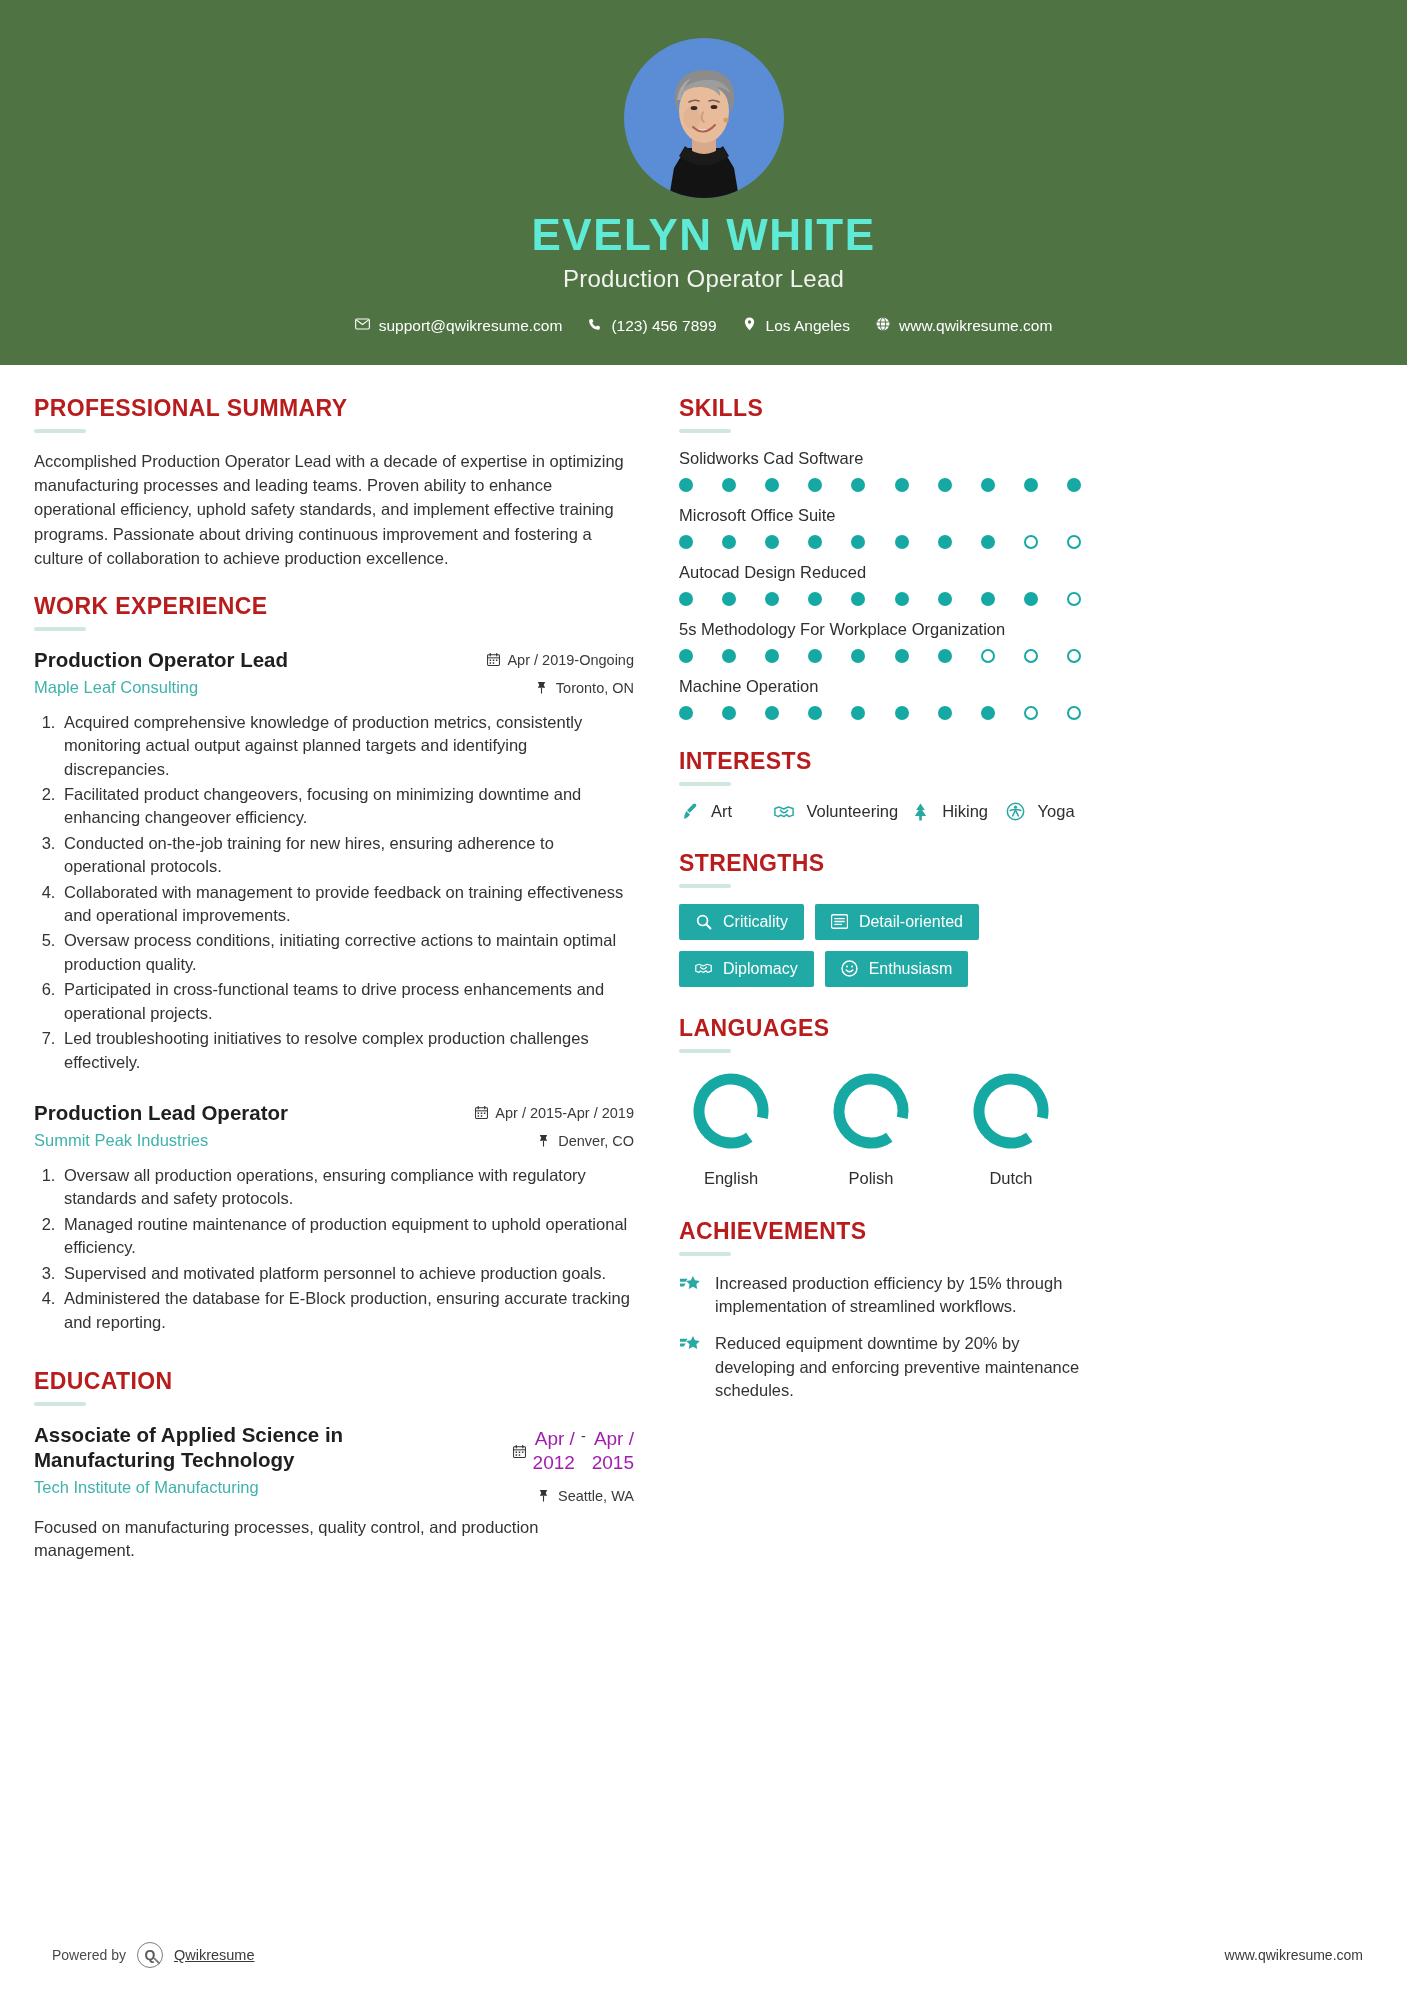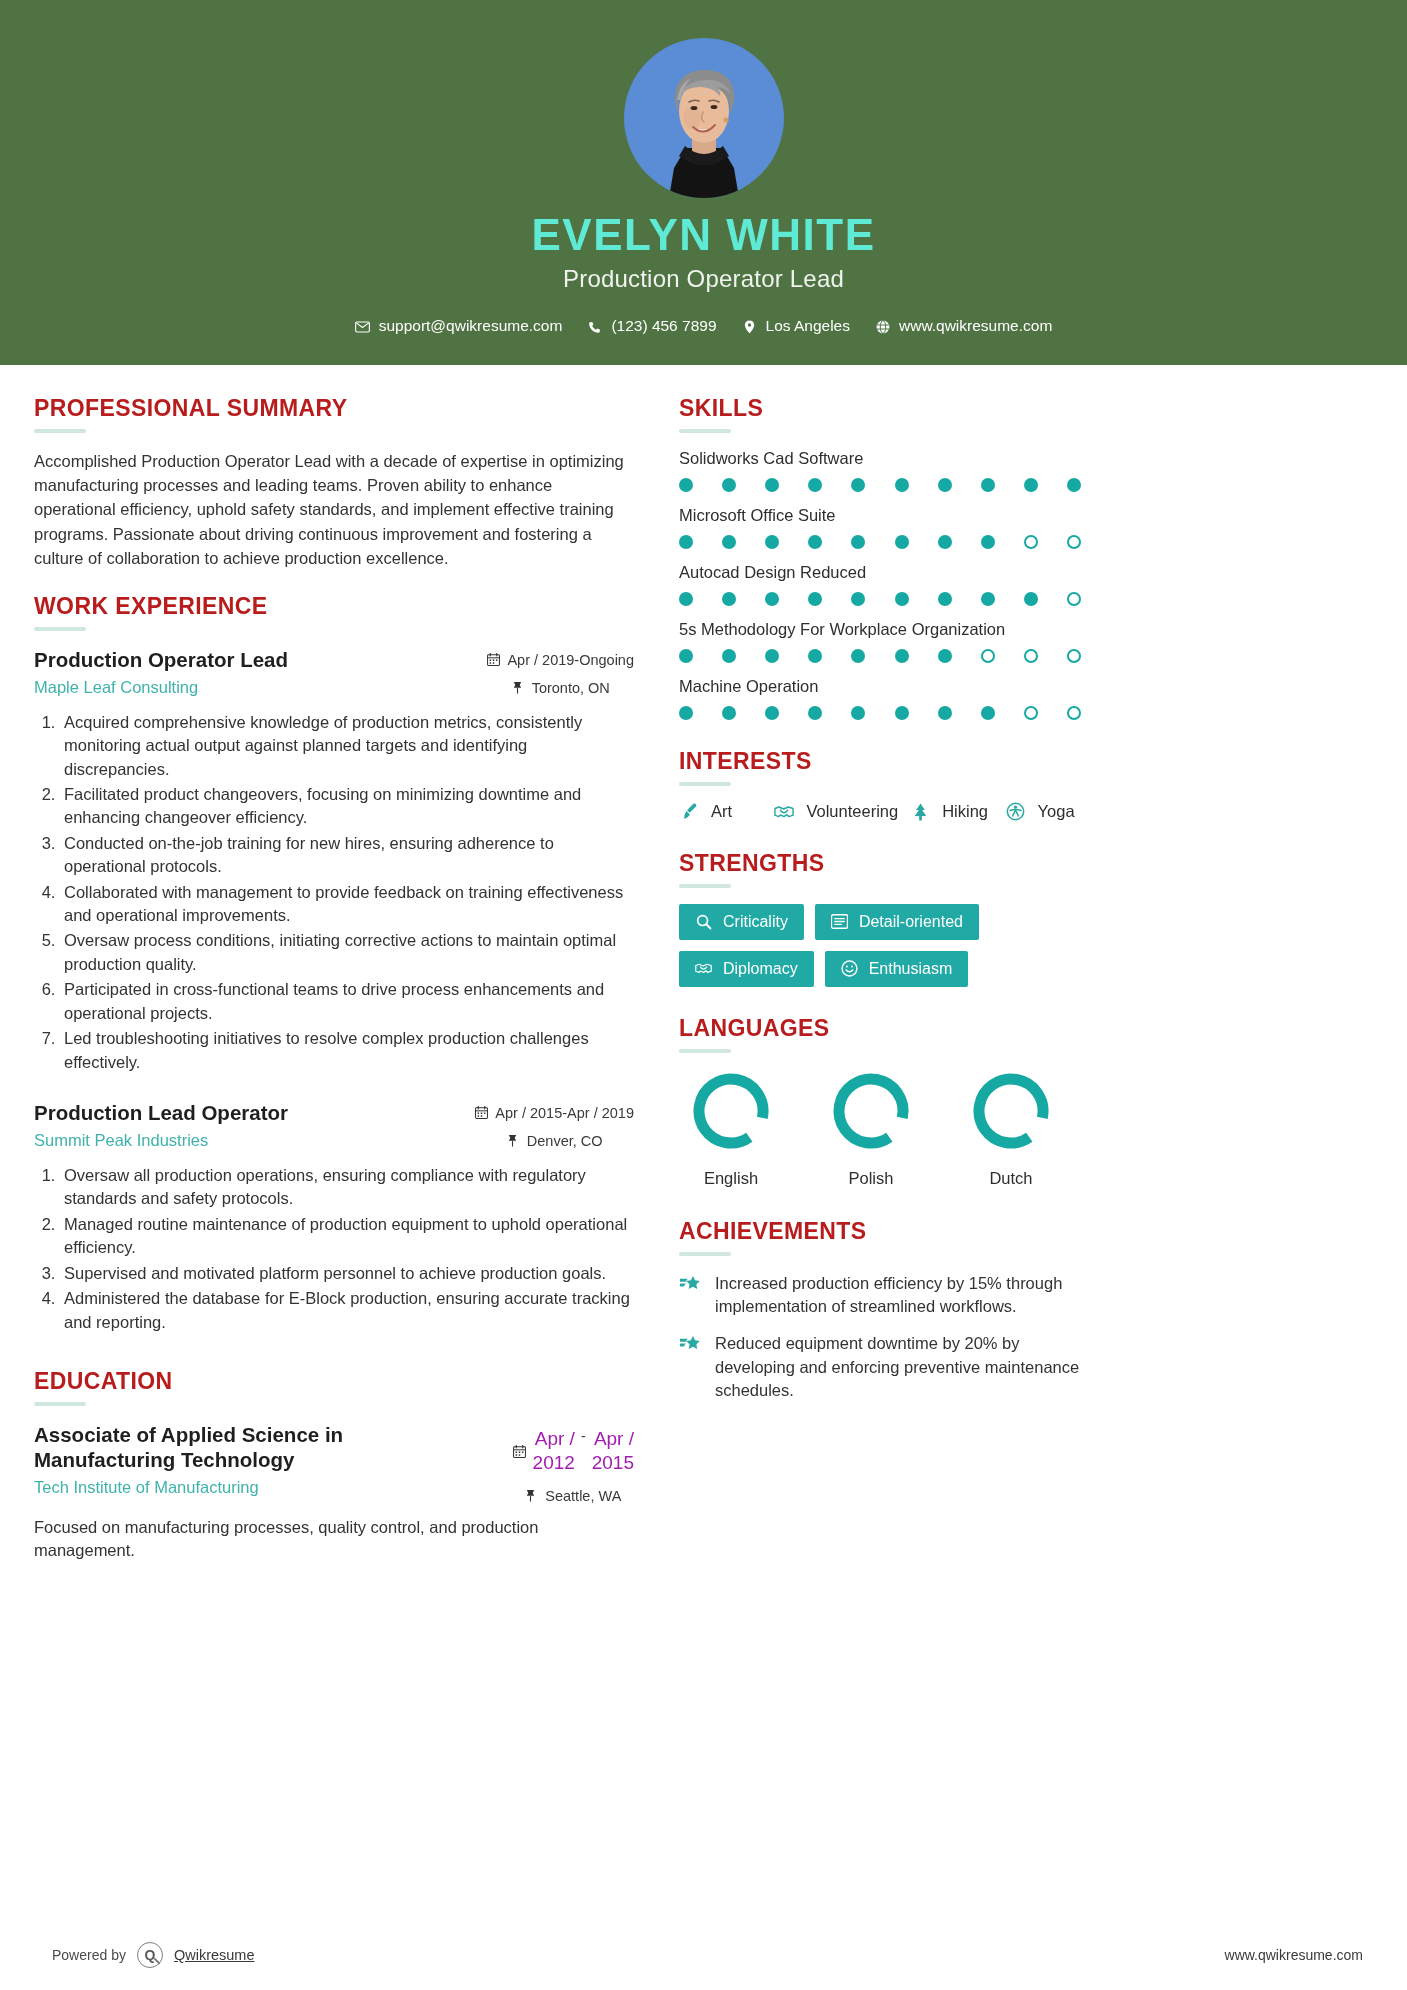--- a/index.html
+++ b/index.html
@@ -53,21 +53,21 @@
   .contact-row {
     margin-top: 24px;
     display: flex;
     justify-content: center;
     align-items: center;
     gap: 7px;
     flex-wrap: nowrap;
   }
   .contact-item {
     display: inline-flex;
-    align-items: flex-end;
+    align-items: flex-start;
     gap: 9px;
     color: #ffffff;
     font-size: 15.5px;
     padding: 0 9px;
     white-space: nowrap;
   }
   .contact-item .ci-icon {
     display: inline-flex;
     width: 15px; height: 15px;
     align-items: center; justify-content: center;
@@ -134,21 +134,21 @@
   }
   .meta-line {
     font-size: 14.5px;
     color: #3a3a3a;
     display: flex;
     align-items: center;
     justify-content: flex-end;
     gap: 7px;
     white-space: nowrap;
   }
-  .meta-line + .meta-line { margin-top: 12px; justify-content: center; }
+  .meta-line + .meta-line { margin-top: 12px; }
   .meta-icon { display: inline-flex; width: 13px; height: 13px; }
   .meta-icon svg { display: block; }
   .edu-dates {
     display: flex; align-items: flex-start; gap: 6px;
     justify-content: flex-end;
   }
   .edu-date-block {
     text-align: right; font-size: 19px; line-height: 1.28; color: #a21caf;
   }
   .edu-dash { font-size: 14.5px; color: #3a3a3a; padding-top: 1px; }

